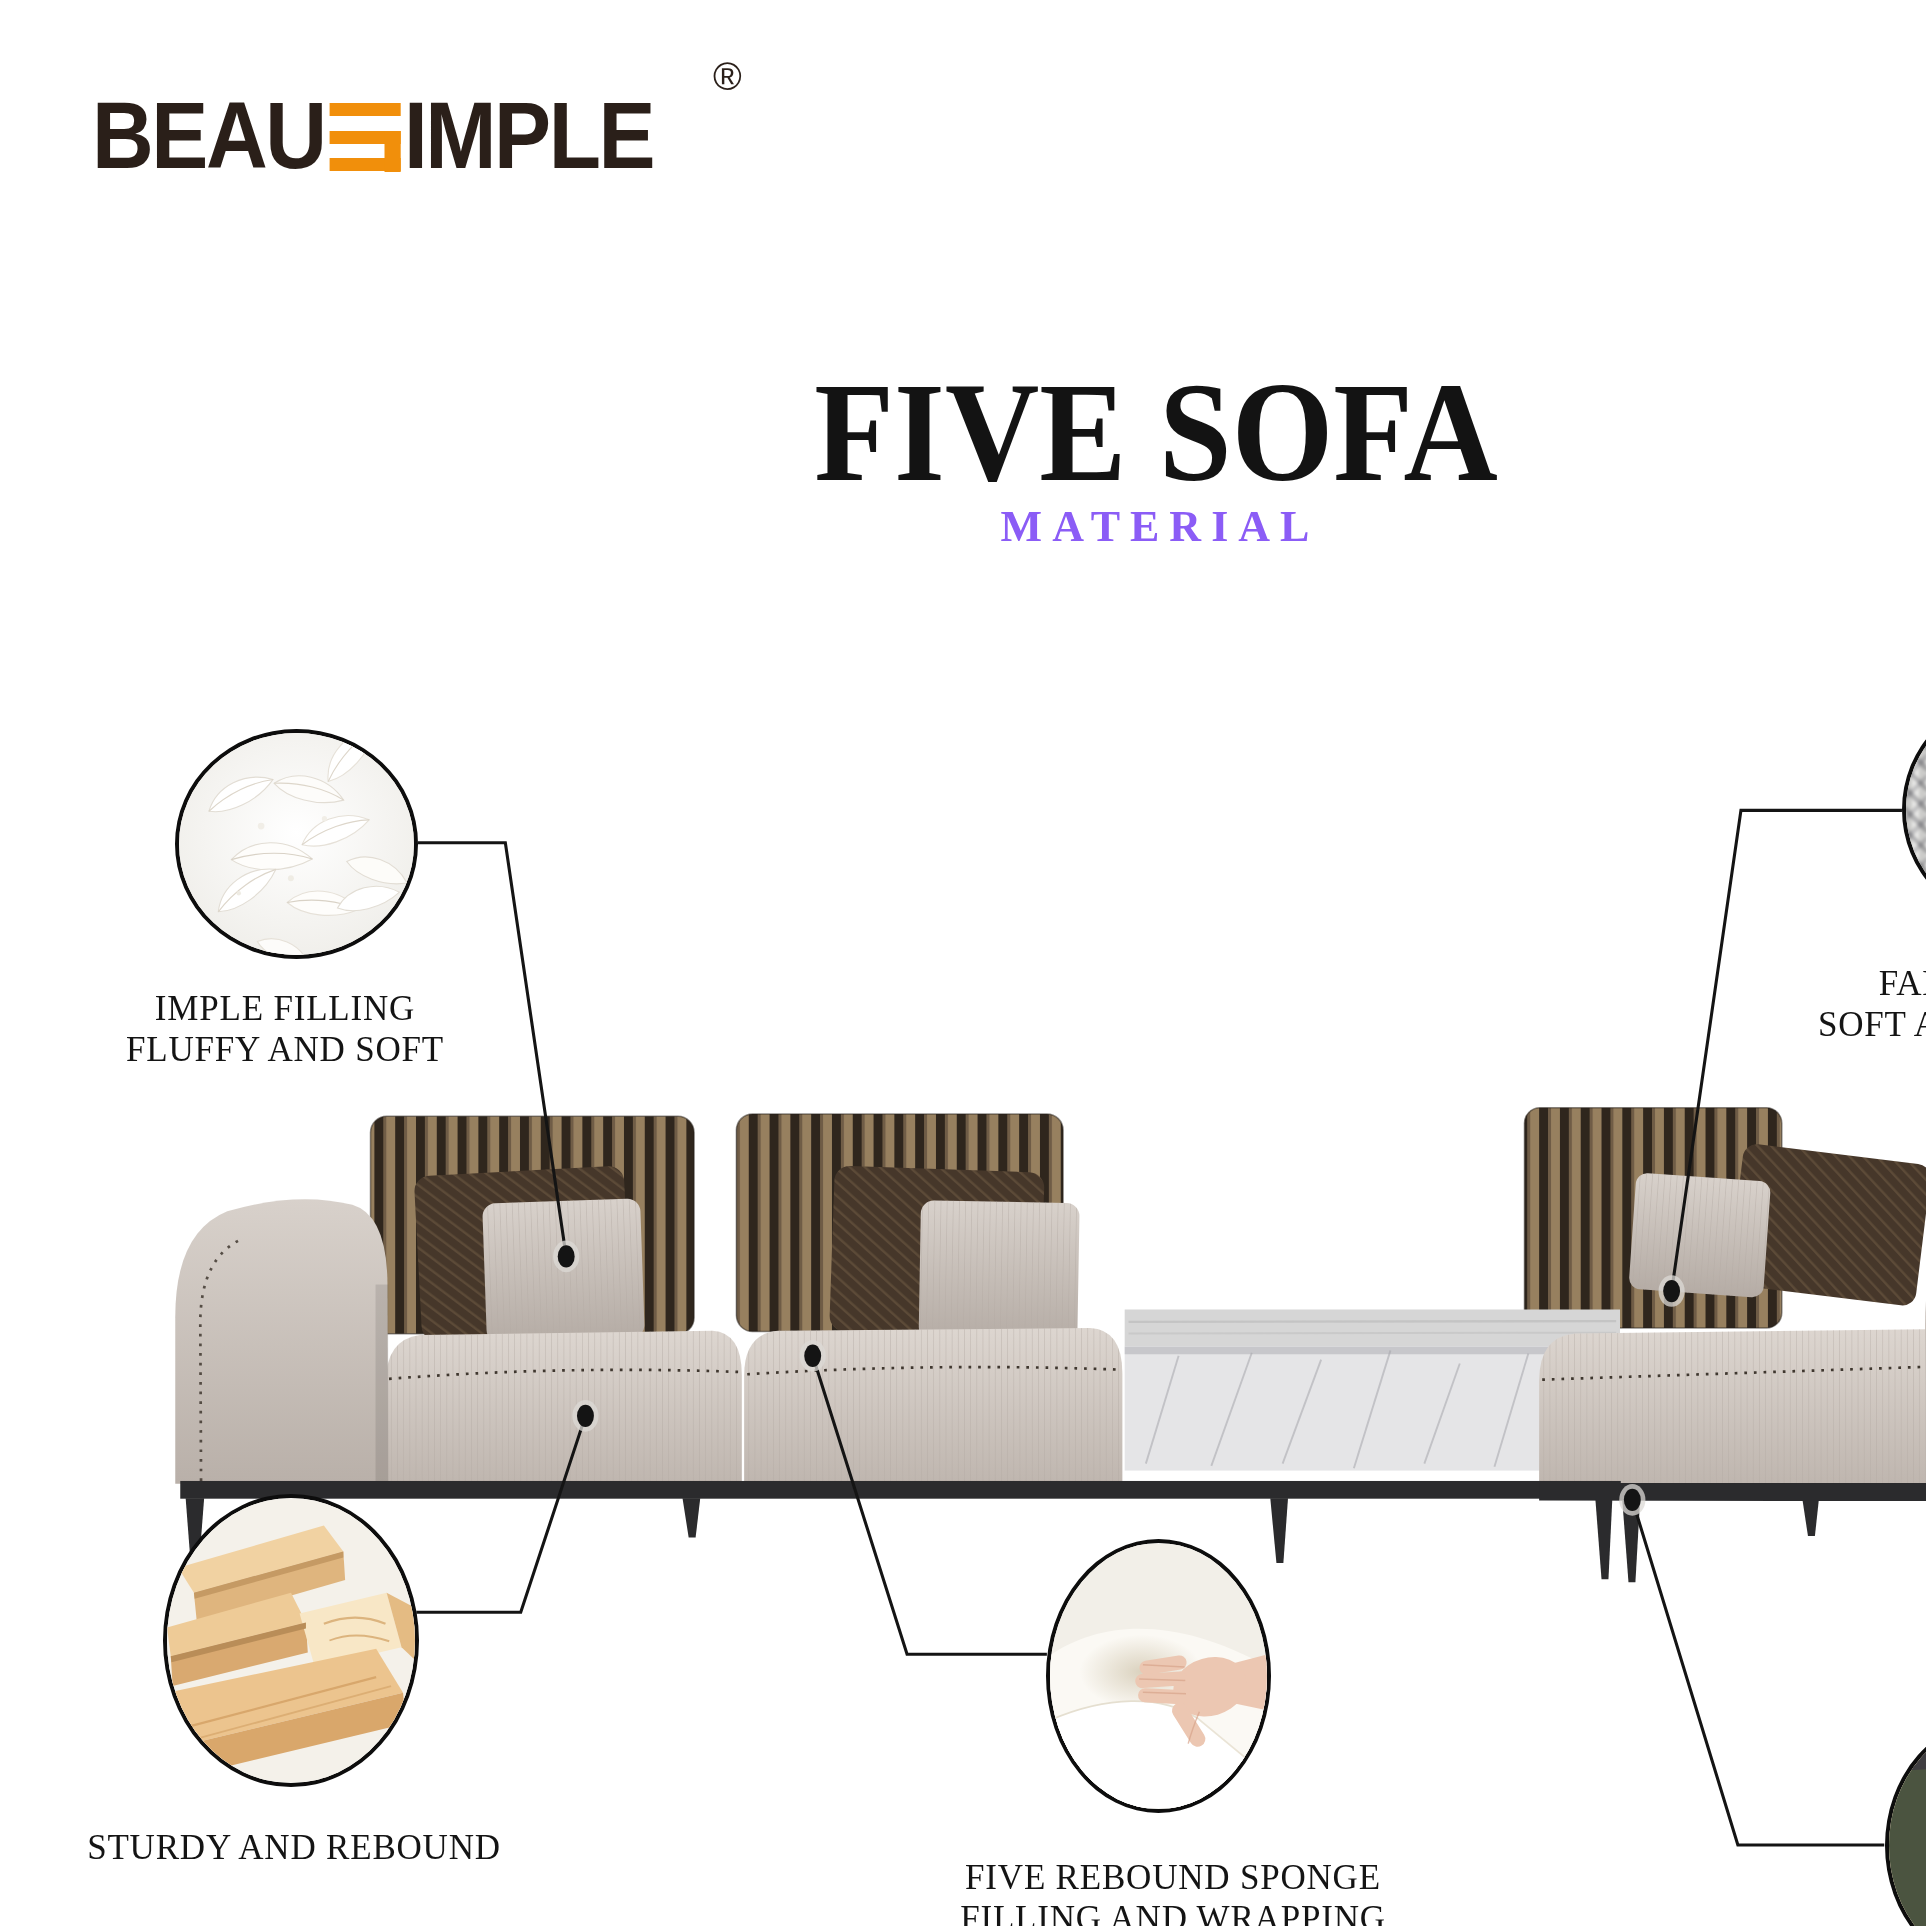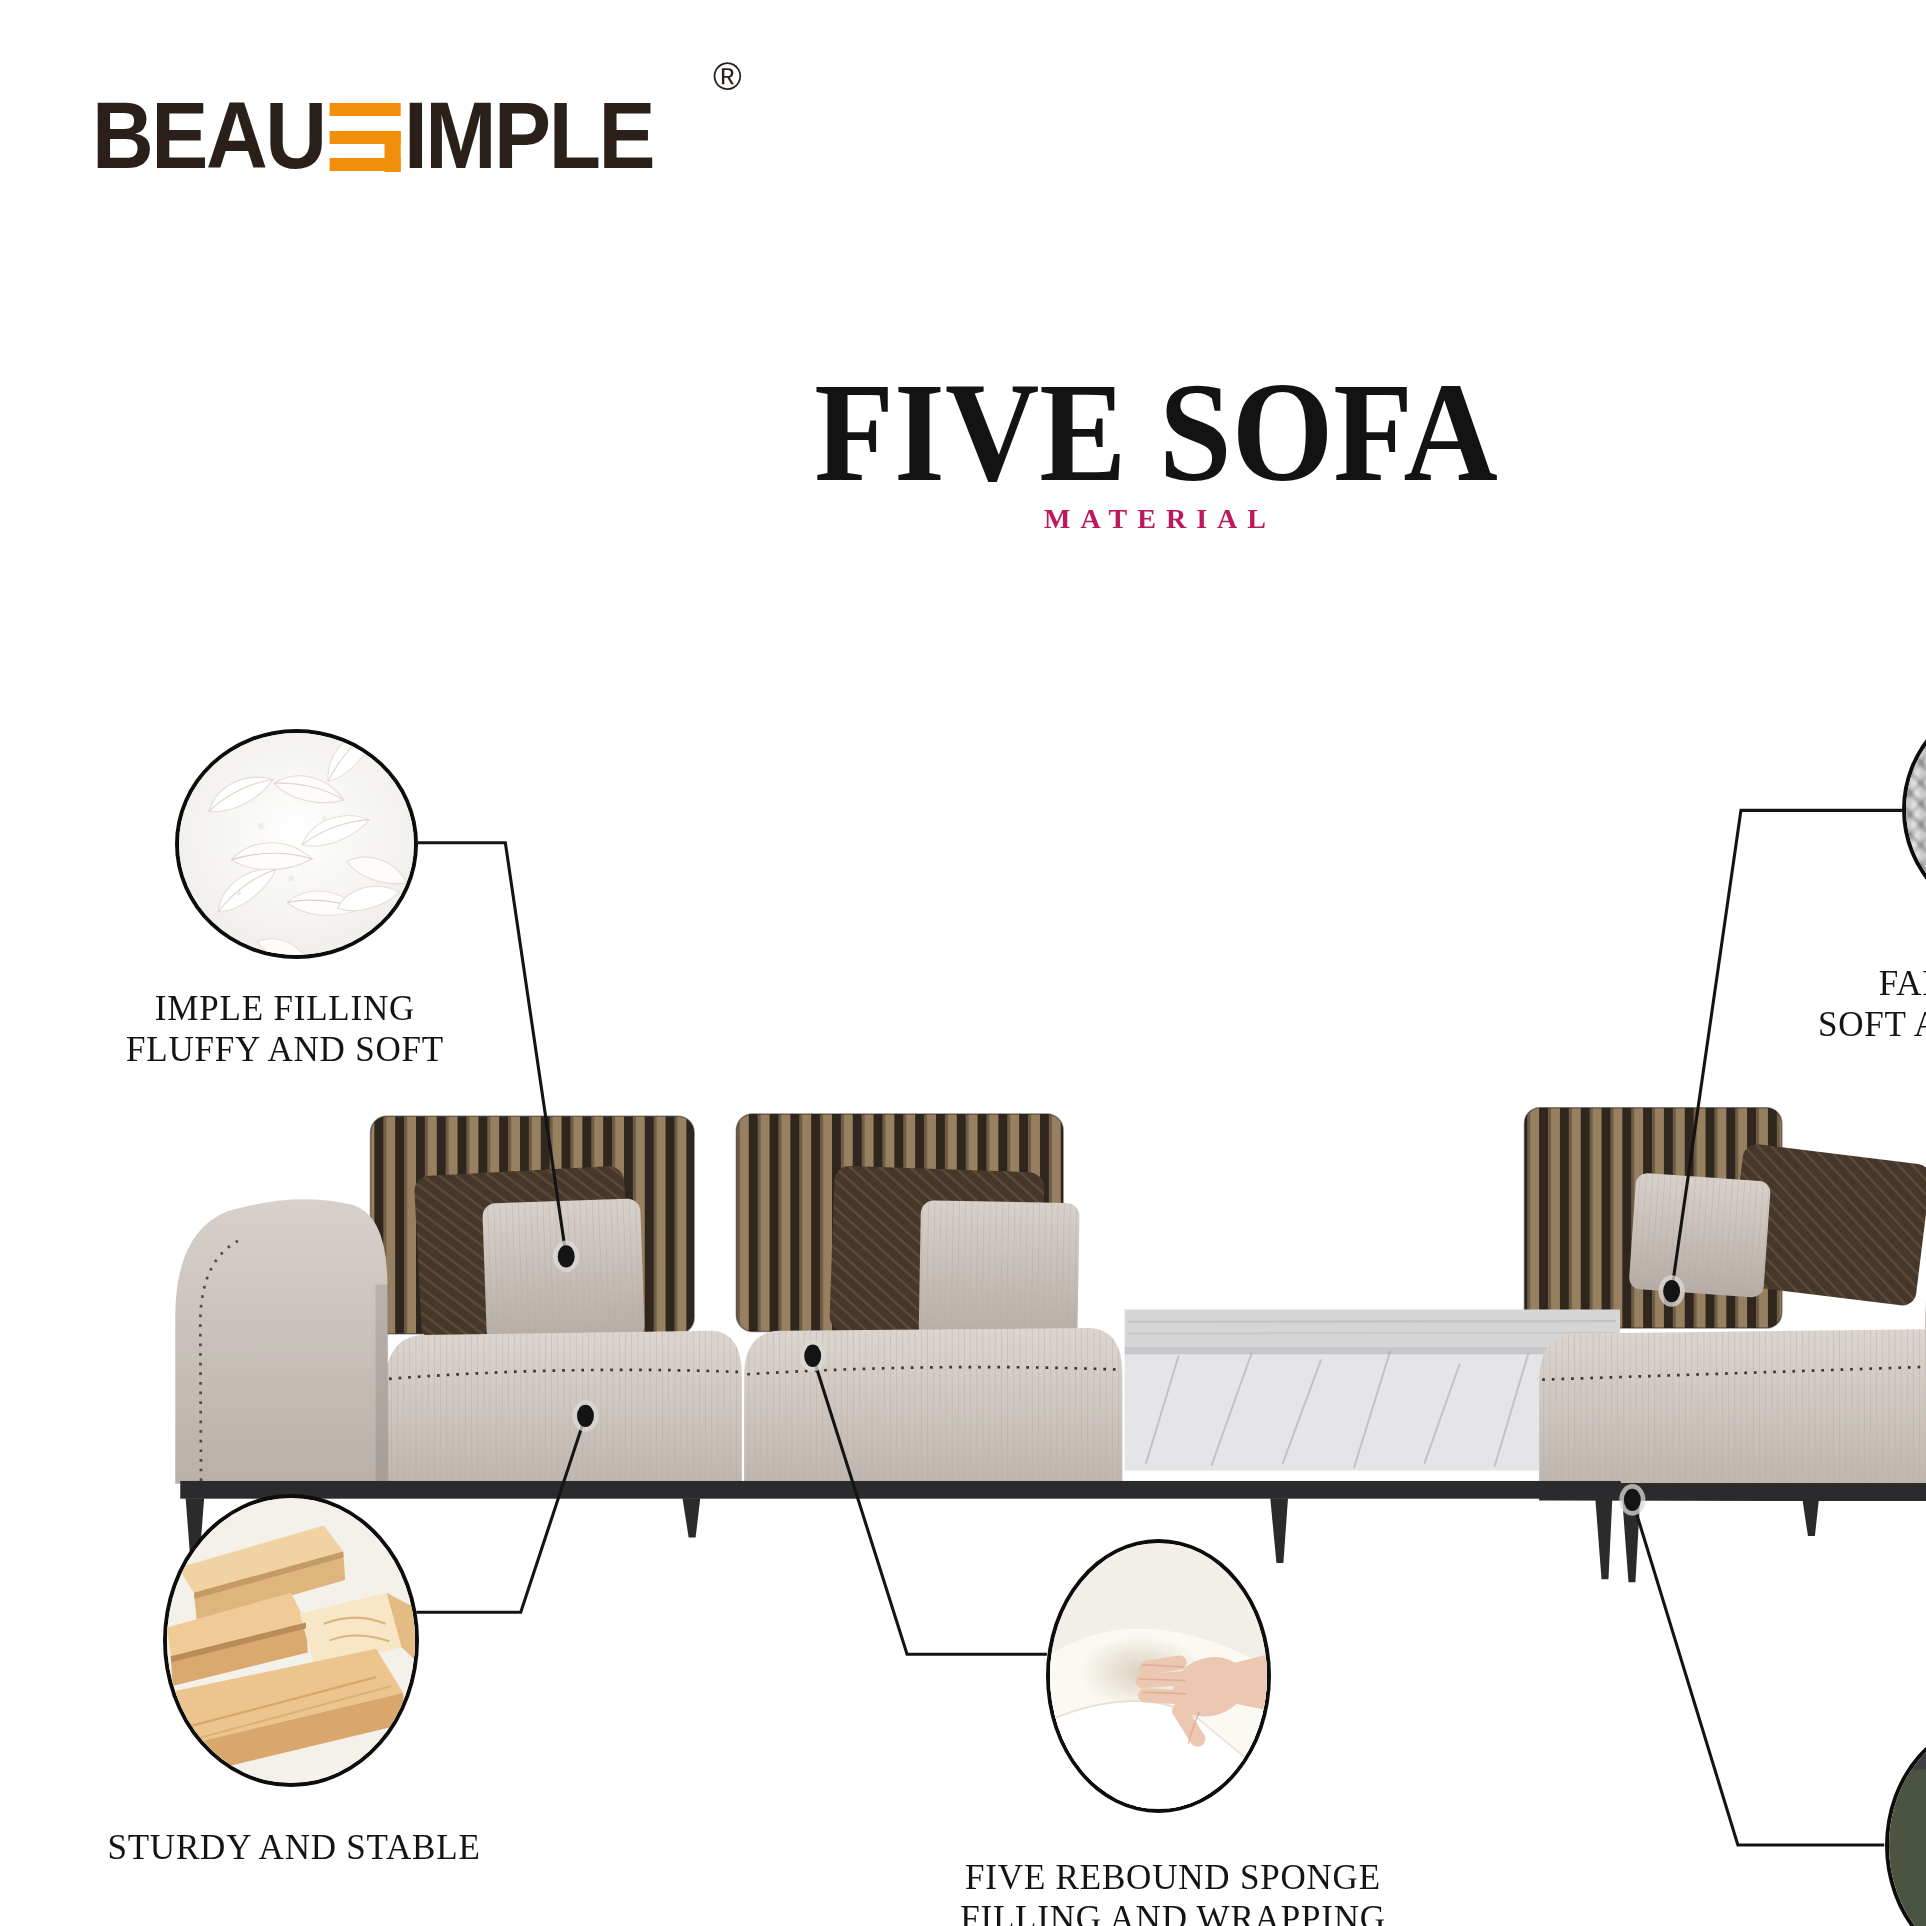--- a/index.html
+++ b/index.html
@@ -18,22 +18,22 @@
   .logo-s .b3{top:55px;}
   .logo-s .bc{top:28px;left:auto;right:0;width:17.7px;height:41px;}
   .reg{position:absolute;left:713px;top:57px;font-family:"Liberation Sans",sans-serif;
        font-size:39px;color:#2a1f19;line-height:1;}
 
   
   .title{position:absolute;left:1156px;top:361px;transform:translateX(-50%);white-space:nowrap;}
   .title span{display:inline-block;transform:scaleX(.92);font-weight:700;font-size:142px;
               line-height:1;color:#131313;}
   .subtitle{position:absolute;left:1160px;top:505px;transform:translateX(-50%);white-space:nowrap;}
-  .subtitle span{display:inline-block;font-weight:700;font-size:28px;letter-spacing:10px;
-                 line-height:1;color:#be185d;text-align:center;}
+  .subtitle span{display:inline-block;font-weight:700;font-size:44px;letter-spacing:10px;
+                 line-height:1;color:#8b5cf6;text-align:center;}
 
   
   .inset{position:absolute;border:4.2px solid #0d0d0d;border-radius:50%;overflow:hidden;
          background:#f5f4f1;box-sizing:border-box;}
   .inset svg{position:absolute;left:0;top:0;width:100%;height:100%;}
   #inset-down{left:175px;top:729px;width:243px;height:230px;}
   #inset-fabric{left:1902px;top:696px;width:223px;height:227px;}
   #inset-wood{left:163px;top:1494px;width:256px;height:293px;}
   #inset-sponge{left:1046px;top:1539px;width:225px;height:274px;}
   #inset-hardware{left:1885px;top:1718px;width:223px;height:255px;}
@@ -367,21 +367,21 @@
 
   <div class="callout-label" id="lbl-down">
     <div>IMPLE FILLING</div>
     <div>FLUFFY AND SOFT</div>
   </div>
   <div class="callout-label" id="lbl-fabric">
     <div>FABRIC WRAPPING</div>
     <div>SOFT AND COMFORTABLE</div>
   </div>
   <div class="callout-label" id="lbl-wood">
-    <div>STURDY AND STABLE</div>
+    <div>STURDY AND REBOUND</div>
   </div>
   <div class="callout-label" id="lbl-sponge">
     <div>FIVE REBOUND SPONGE</div>
     <div>FILLING AND WRAPPING</div>
 
   </div>
 
 </div>
 
 

